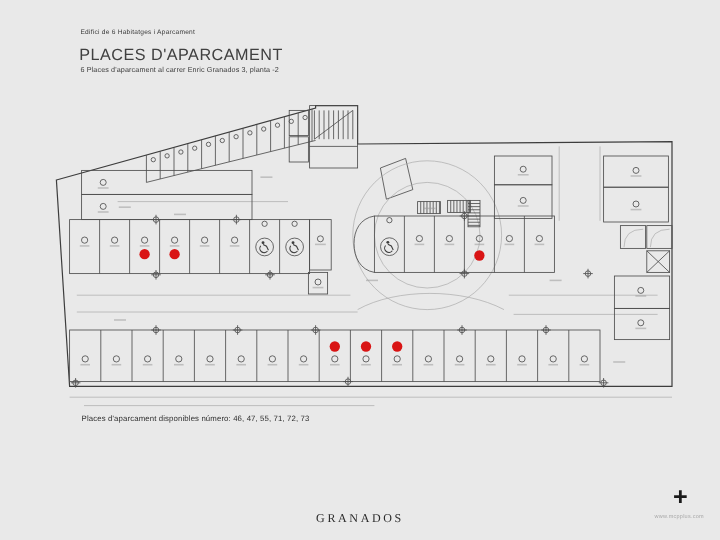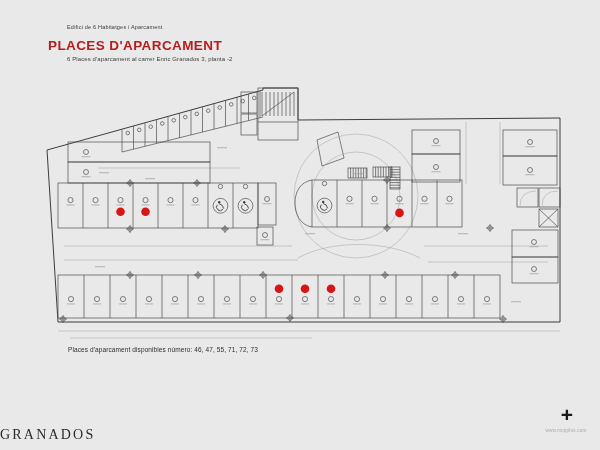--- a/index.html
+++ b/index.html
@@ -1,23 +1,23 @@
 <!DOCTYPE html>
 <html><head>
 <meta charset="utf-8">
 <style>
   html,body{margin:0;padding:0;}
   body{background:#e9e9e9;font-family:"Liberation Sans", sans-serif;}
   .page{position:relative;width:600px;height:450px;background:#e9e9e9;overflow:hidden;}
   .hdr-project{position:absolute;left:67px;top:24px;font-size:5.5px;color:#3a3a3a;letter-spacing:.2px;}
-  .hdr-title{position:absolute;left:48px;top:38px;font-size:13.5px;color:#b91c1c;letter-spacing:.4px;font-weight:700;}
+  .hdr-title{position:absolute;left:66px;top:38px;font-size:13.5px;color:#404040;letter-spacing:.4px;font-weight:400;}
   .hdr-subtitle{position:absolute;left:67px;top:56px;font-size:6px;color:#3d3d3d;letter-spacing:.1px;}
   .ftr-avail{position:absolute;left:68px;top:346px;font-size:6.5px;color:#2e2e2e;letter-spacing:.1px;}
-  .ftr-name{position:absolute;left:0;top:427px;width:600px;text-align:left;
-            font-family:"Liberation Serif", serif;font-size:14px;color:#2b2b2b;letter-spacing:2.2px;}
+  .ftr-name{position:absolute;left:0;top:427px;width:600px;text-align:center;
+            font-family:"Liberation Serif", serif;font-size:10px;color:#2b2b2b;letter-spacing:2.2px;}
   .brand-plus{position:absolute;left:556px;top:404px;width:22px;text-align:center;
               font-size:21px;font-weight:700;color:#1a1a1a;line-height:22px;}
   .brand-site{position:absolute;left:531px;top:428px;width:70px;text-align:center;
               font-size:4.6px;color:#a9a9a9;letter-spacing:.2px;}
   .plan-svg{position:absolute;left:0;top:0;}
   .ln{fill:none;stroke:#4d4d4d;stroke-width:.7;}
   .lnb{fill:none;stroke:#3d3d3d;stroke-width:1;}
   .lt{fill:none;stroke:#a7a7a7;stroke-width:.55;}
   .sm{fill:#9a9a9a;opacity:.55;stroke:none;}
   .wg{fill:none;stroke:#3d3d3d;stroke-width:.9;}

